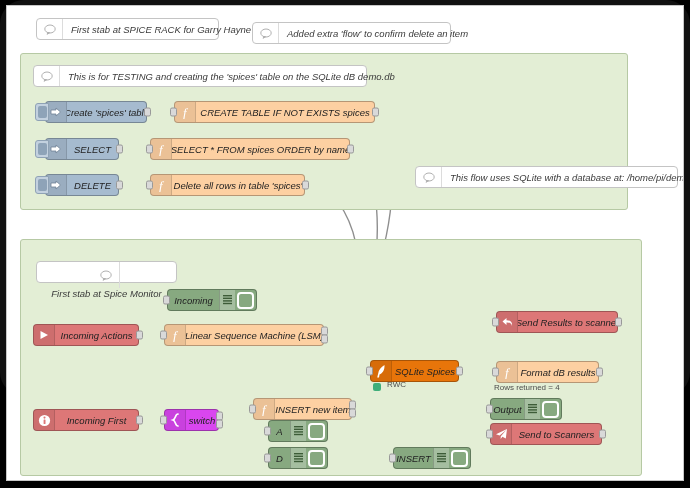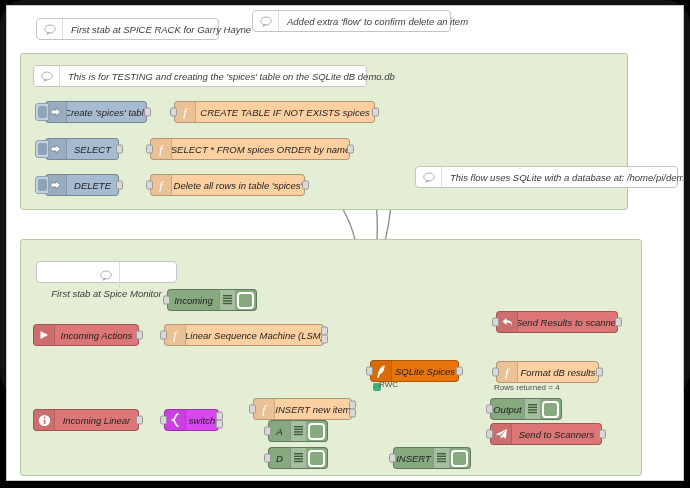--- a/index.html
+++ b/index.html
@@ -229,21 +229,21 @@
   <div class="comment" style="left:29px; top:12px; width:183px;">
     <span class="cm-icon">
       <svg width="12" height="11" viewBox="0 0 12 11">
         <ellipse cx="6" cy="5" rx="5.2" ry="4" fill="none" stroke="#b0b0b0" stroke-width="1"></ellipse>
         <path d="M4 8.5 L3 10.3 L5.6 8.8 Z" fill="none" stroke="#b0b0b0" stroke-width="1"></path>
       </svg>
     </span>
     <span class="cm-label">First stab at SPICE RACK for Garry Hayne</span>
   </div>
 
-  <div class="comment" style="left:245px; top:4px; width:199px;">
+  <div class="comment" style="left:245px; top:16px; width:199px;">
     <span class="cm-icon">
       <svg width="12" height="11" viewBox="0 0 12 11">
         <ellipse cx="6" cy="5" rx="5.2" ry="4" fill="none" stroke="#b0b0b0" stroke-width="1"></ellipse>
         <path d="M4 8.5 L3 10.3 L5.6 8.8 Z" fill="none" stroke="#b0b0b0" stroke-width="1"></path>
       </svg>
     </span>
     <span class="cm-label">Added extra 'flow' to confirm delete an item</span>
   </div>
 
   <div class="group" style="left:13px; top:47px; width:608px; height:157px;"></div>
@@ -391,21 +391,21 @@
   </div>
 
   <div class="node n-link-in lbl-center" style="left:26px; top:403px; width:106px;">
     <span class="n-icon">
       <svg width="13" height="13" viewBox="0 0 13 13">
         <circle cx="6.5" cy="6.5" r="5.6" fill="#ffffff"></circle>
         <circle cx="6.5" cy="3.6" r="1.05" fill="#dd7777"></circle>
         <rect x="5.6" y="5.4" width="1.9" height="4.6" rx="0.6" fill="#dd7777"></rect>
       </svg>
     </span>
-    <span class="n-label">Incoming Linear</span>
+    <span class="n-label">Incoming First</span>
     <span class="port out"></span>
   </div>
 
   <div class="node n-switch lbl-center" style="left:157px; top:403px; width:55px;">
     <span class="port in"></span>
     <span class="n-icon">
       <svg width="11" height="14" viewBox="0 0 11 14">
         <path d="M8 1 C5 1 6 6 3 7 C6 8 5 13 8 13" fill="none" stroke="#ffffff" stroke-width="1.7" stroke-linecap="round"></path>
       </svg>
     </span>
@@ -462,21 +462,21 @@
     <span class="port in"></span>
     <span class="n-icon">
       <svg width="11" height="15" viewBox="0 0 11 15">
         <path d="M8.5 1 C5 3 2.5 6 2.2 9.5 L1.2 13.5 L3 13.6 L3.5 10.5 C6.5 9.5 8.8 6 8.5 1 Z" fill="#ffffff"></path>
       </svg>
     </span>
     <span class="n-label">SQLite Spices</span>
     <span class="port out"></span>
   </div>
   <span class="status-dot" style="left:366px; top:377px;"></span>
-  <span class="status-txt" style="left:372px; top:374px;">RWC</span>
+  <span class="status-txt" style="left:380px; top:374px;">RWC</span>
 
   <div class="node n-func lbl-center" style="left:489px; top:355px; width:103px;">
     <span class="port in"></span>
     <span class="n-icon">
       <svg width="11" height="13" viewBox="0 0 11 13">
         <text x="3" y="11" font-family="Liberation Serif, serif" font-size="13" font-style="italic" fill="#ffffff">f</text>
       </svg>
     </span>
     <span class="n-label">Format dB results</span>
     <span class="port out"></span>

